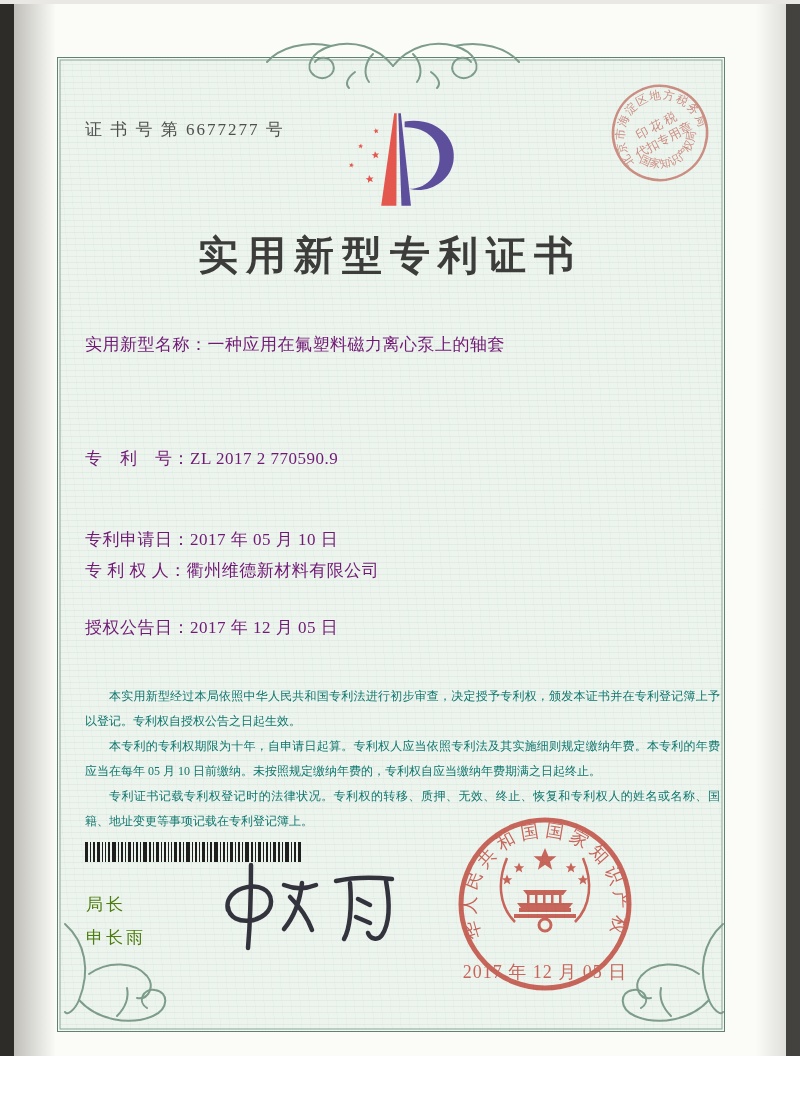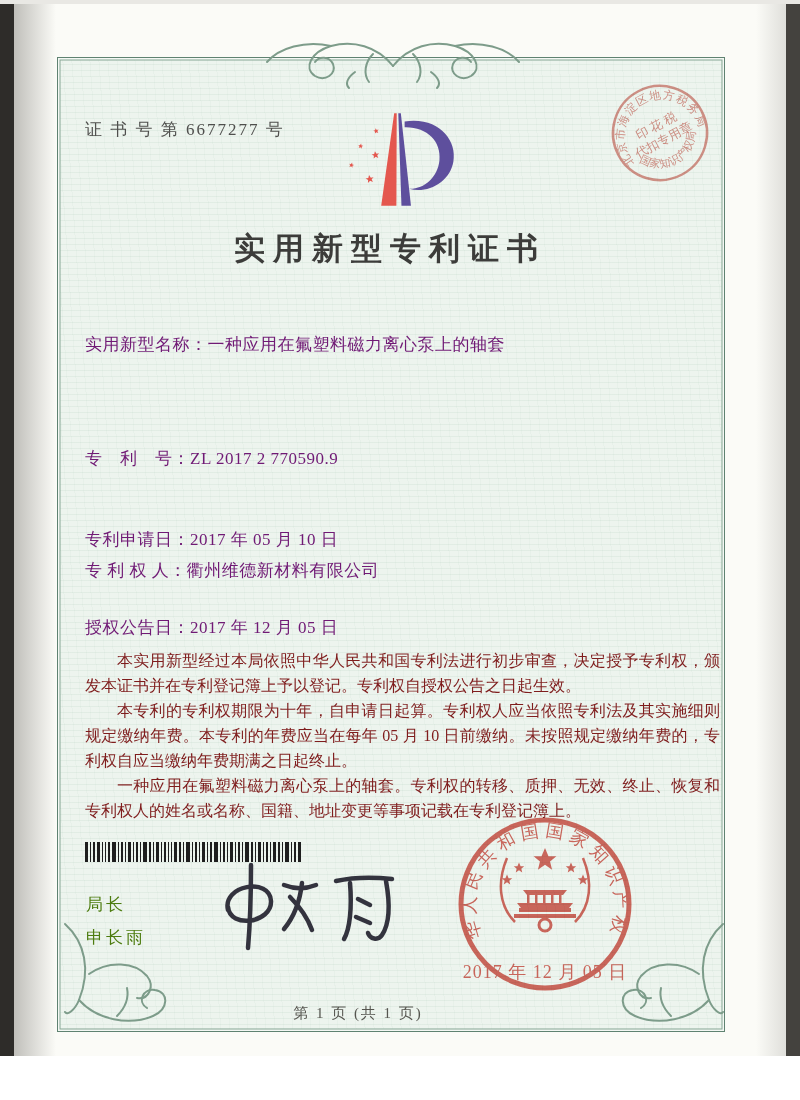--- a/index.html
+++ b/index.html
@@ -22,24 +22,24 @@
       border:1.5px solid #5f8271;
       box-shadow:inset 0 0 0 1.5px #f4f8f4, inset 0 0 0 2.5px #86a694;
       background-color:#edf4ee;
       background-image:
         repeating-linear-gradient(0deg,rgba(120,170,140,.10) 0 1px,rgba(255,255,255,0) 1px 6px),
         repeating-linear-gradient(86deg,rgba(120,170,140,.05) 0 1px,rgba(255,255,255,0) 1px 9px);}
   .orn{position:absolute;color:#7d9c8a;}
   
   .certno{position:absolute;left:85px;top:118px;font-size:17px;letter-spacing:2px;color:#4f4f4d;}
   .title{position:absolute;left:57px;top:228px;width:666px;text-align:center;
-         font-size:31px;font-weight:bold;letter-spacing:8px;color:#3c3c3a;}
+         font-size:40px;font-weight:bold;letter-spacing:8px;color:#3c3c3a;}
   .field{position:absolute;left:85px;font-size:17px;color:#701a75;letter-spacing:.5px;white-space:nowrap;}
-  .paras{position:absolute;left:85px;top:648px;width:635px;font-size:16px;line-height:25px;
-         color:#7f1d1d;text-align:justify;}
+  .paras{position:absolute;left:85px;top:684px;width:635px;font-size:12px;line-height:25px;
+         color:#0f766e;text-align:justify;}
   .paras p{margin:0;text-indent:2em;}
   .signer{position:absolute;left:86px;font-size:17px;letter-spacing:3px;color:#4d7c0f;}
   .footer{position:absolute;left:25px;top:1004px;width:666px;text-align:center;
           font-size:15px;letter-spacing:2px;color:#55554f;}
   .stamp{position:absolute;mix-blend-mode:multiply;}
   .seal-official{color:#d4564c;}
   .seal-tax{color:#d8837a;}
   svg{display:block;}
 </style>
 </head>
@@ -107,21 +107,21 @@
   <div class="field" style="top:559px">
     <span>专 利 权 人：</span><span>衢州维德新材料有限公司</span>
   </div>
   <div class="field" style="top:616px">
     <span>授权公告日：</span><span>2017 年 12 月 05 日</span>
   </div>
 
   <div class="paras">
     <p>本实用新型经过本局依照中华人民共和国专利法进行初步审查，决定授予专利权，颁发本证书并在专利登记簿上予以登记。专利权自授权公告之日起生效。</p>
     <p>本专利的专利权期限为十年，自申请日起算。专利权人应当依照专利法及其实施细则规定缴纳年费。本专利的年费应当在每年 05 月 10 日前缴纳。未按照规定缴纳年费的，专利权自应当缴纳年费期满之日起终止。</p>
-    <p>一种应用在氟塑料磁力离心泵上的轴套。专利权的转移、质押、无效、终止、恢复和专利权人的姓名或名称、国籍、地址变更等事项记载在专利登记簿上。</p>
+    <p>专利证书记载专利权登记时的法律状况。专利权的转移、质押、无效、终止、恢复和专利权人的姓名或名称、国籍、地址变更等事项记载在专利登记簿上。</p>
   </div>
 
   <svg style="position:absolute;left:85px;top:842px" width="218" height="20" viewBox="0 0 218 20">
     <g fill="#1e1e1e">
       <rect x="0" width="3" height="20"></rect>
         <rect x="5" width="1" height="20"></rect>
         <rect x="8" width="2" height="20"></rect>
       <rect x="12" width="3" height="20"></rect>
         <rect x="17" width="1" height="20"></rect>
         <rect x="20" width="1" height="20"></rect>
@@ -236,21 +236,20 @@
         </text>
         <text font-size="11" fill="currentColor" font-family="Liberation Serif, DejaVu Serif, serif">
           <textPath href="#taxBot" startOffset="50%" text-anchor="middle">国家知识产权局</textPath>
         </text>
         <text x="62" y="58" text-anchor="middle" font-size="12.5" fill="currentColor" font-family="Liberation Serif, DejaVu Serif, serif">印 花 税</text>
         <text x="62" y="74" text-anchor="middle" font-size="12.5" fill="currentColor" font-family="Liberation Serif, DejaVu Serif, serif">代扣专用章</text>
       </g>
     </svg>
   </div>
 
-  <div class="footer">第 1 页 (共 1 页)</div>
 
   <div class="paper-shadow-l"></div>
   <div class="paper-shadow-r"></div>
   <div class="paper-shadow-b"></div>
   <div class="edge-left"></div>
   <div class="edge-right"></div>
   <div class="edge-bottom"></div>
   <div class="edge-top"></div>
 </div>
 

